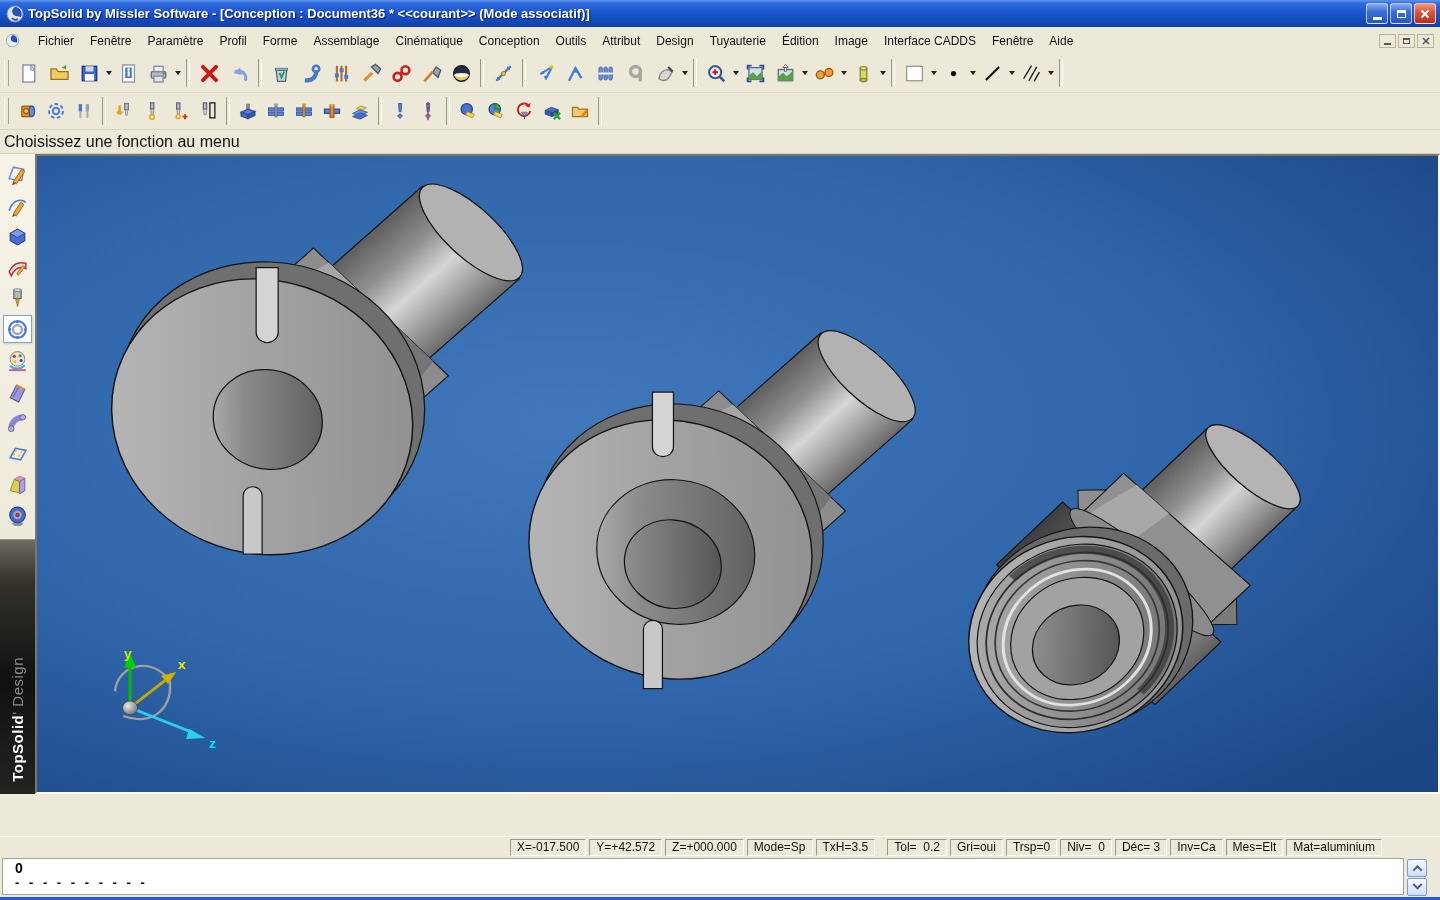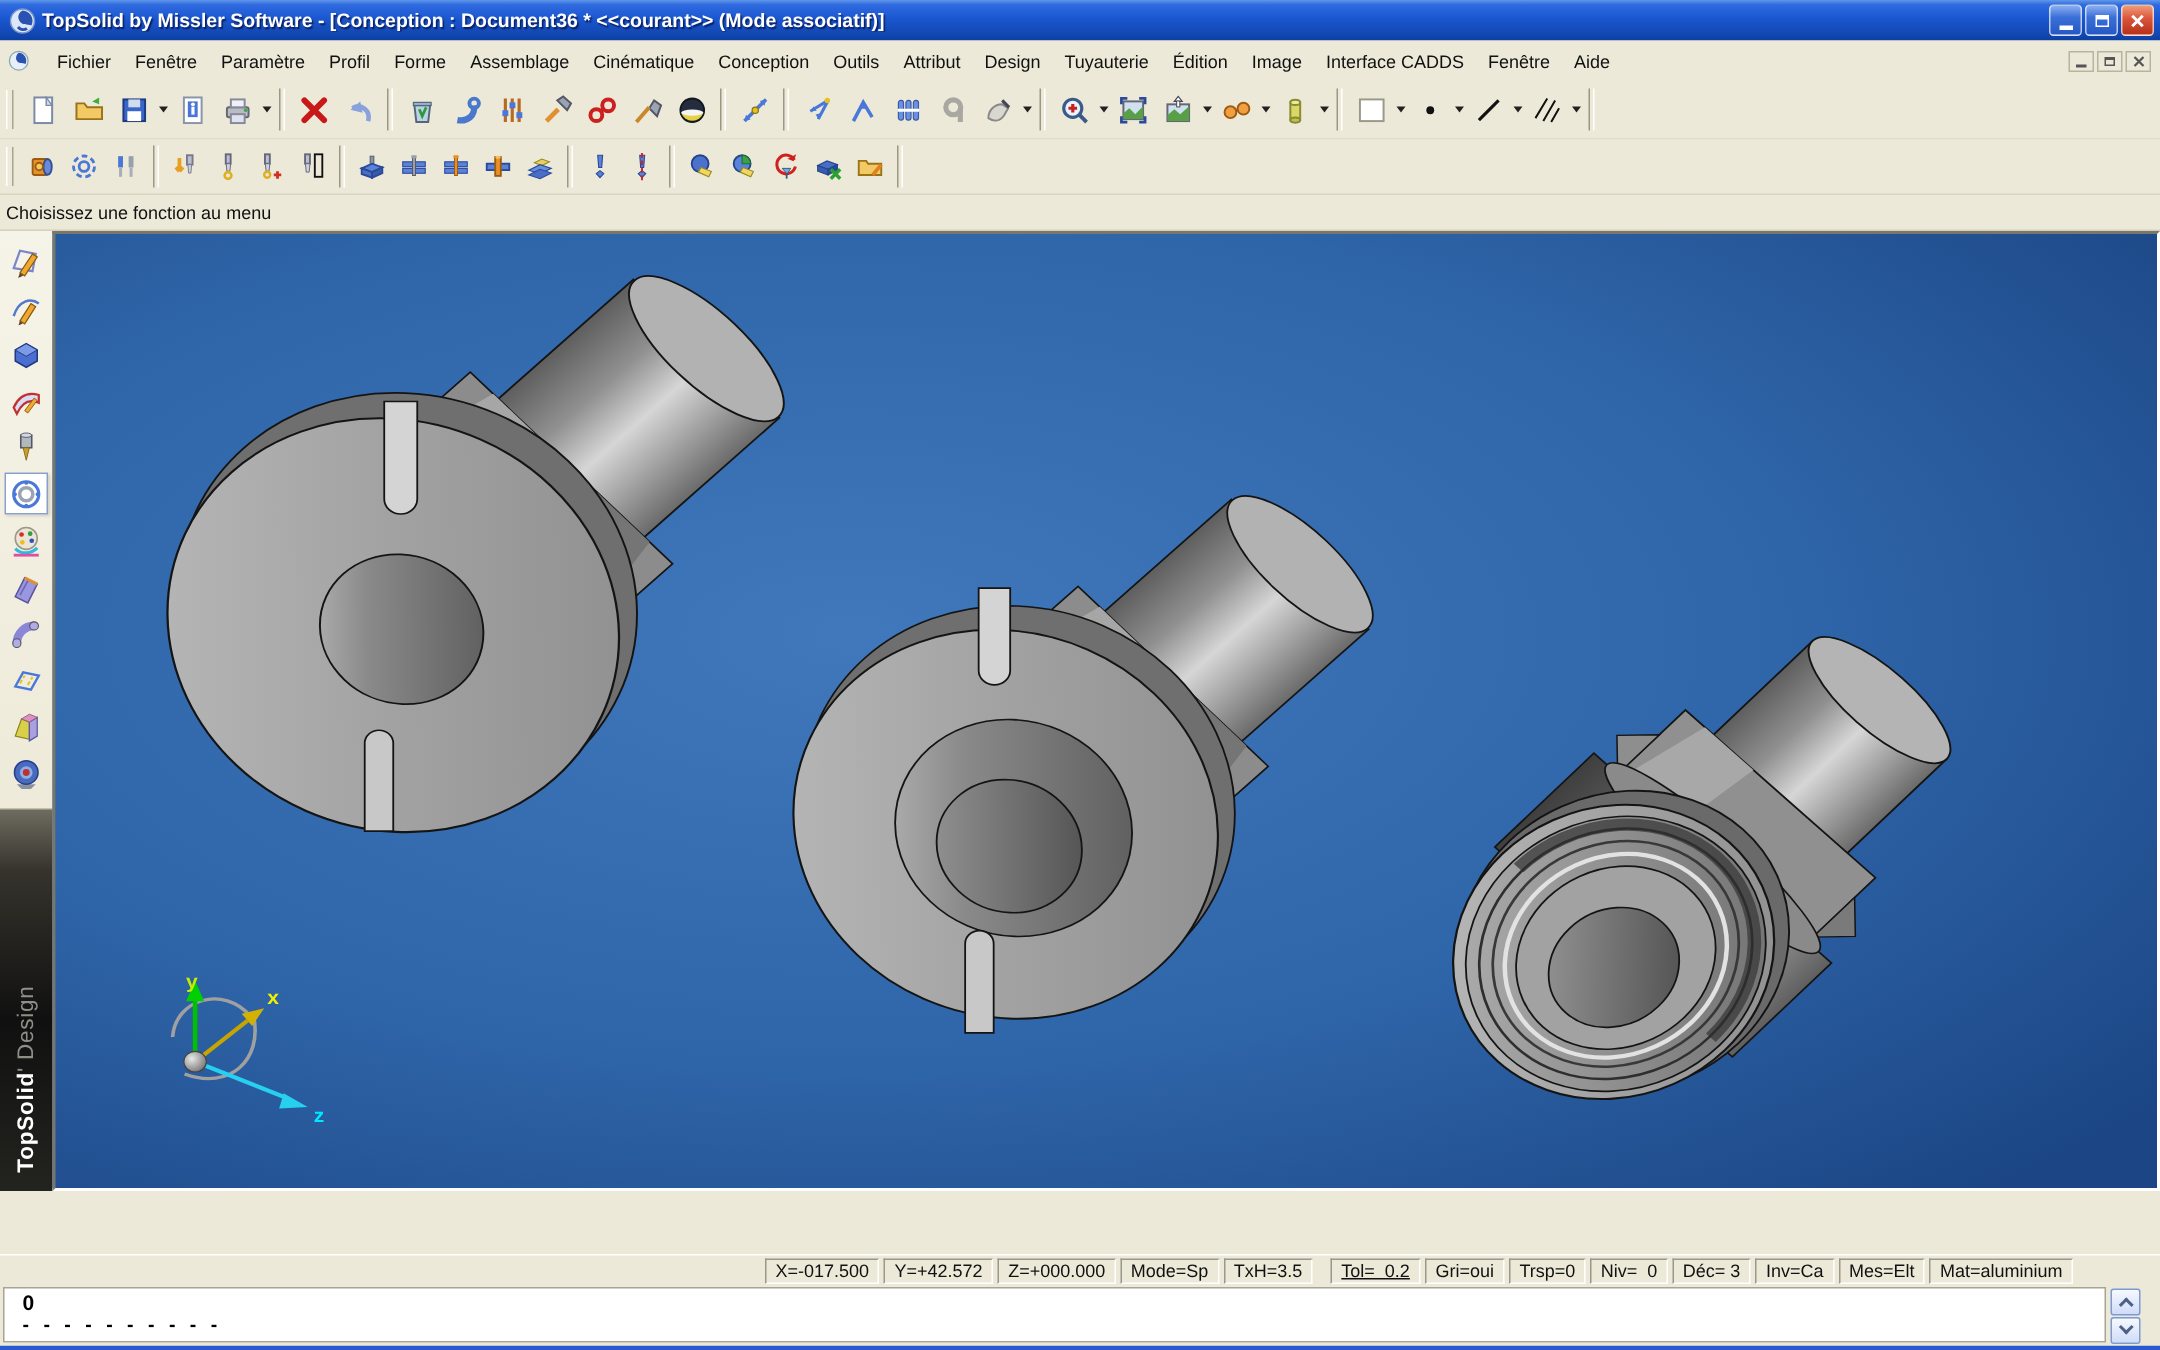--- a/index.html
+++ b/index.html
@@ -30,39 +30,39 @@
   .tb2{height:36px;border-bottom:1px solid #d8d4c0;}
   .grip{width:3px;height:26px;border-left:1px solid #fff;border-right:1px solid #a8a490;margin:0 5px 0 2px;}
   .sep{width:2px;height:28px;border-left:1px solid #9a9884;border-right:1px solid #fff;margin:0 4px;}
   .tbtn{height:30px;min-width:30px;display:flex;align-items:center;justify-content:center;}
   .tb2 .tbtn{height:28px;min-width:28px;}
   .tbtn svg{width:21px;height:21px;}
   .tb2 .tbtn svg{width:20px;height:20px;}
   .dd{width:9px;height:30px;display:flex;align-items:center;justify-content:center;}
   .dd::after{content:"";border-left:3px solid transparent;border-right:3px solid transparent;border-top:4px solid #222;}
   
-  .promptline{height:23px;display:flex;align-items:center;background:var(--chrome-bg,#ece9d8);font-size:12px;padding-left:4px;border-bottom:1px solid #d4d0be;color:#111;}
+  .promptline{height:23px;display:flex;align-items:center;background:var(--chrome-bg,#ece9d8);font-size:16px;padding-left:4px;border-bottom:1px solid #d4d0be;color:#111;}
   
   .main{flex:1;display:flex;min-height:0;}
   .sidebar{width:35px;display:flex;flex-direction:column;background:linear-gradient(180deg,#f6f4e8,#e8e4d0);}
   .sideicons{display:flex;flex-direction:column;align-items:center;padding-top:6px;gap:3px;}
   .sideItem{width:29px;height:28px;display:flex;align-items:center;justify-content:center;border:1px solid transparent;box-sizing:border-box;}
   .sideItem svg{width:23px;height:23px;}
   .sideItem.sel{background:#fff;border:1px solid #8aa0c8;box-shadow:1px 1px 2px #0002;}
   .brand{flex:1;margin-top:10px;background:linear-gradient(180deg,#6e6b60 0%,#35332c 16%,#101010 55%,#23231f 100%);
     display:flex;align-items:flex-end;justify-content:center;padding-bottom:12px;border-top:1px solid #9a9684;}
   .brandtext{writing-mode:vertical-rl;transform:rotate(180deg);font-size:15px;letter-spacing:.5px;white-space:nowrap;}
   .brandbold{color:#fff;font-weight:bold;}
   .brandlight{color:#8f8f88;font-weight:normal;}
   .viewport{flex:1;position:relative;border:2px solid;border-color:#7a766a #fff #fff #7a766a;min-width:0;background:#2a62a8;}
   .viewport svg.scene{position:absolute;inset:0;width:100%;height:100%;display:block;}
   
   .statusbar{height:20px;background:var(--chrome-bg,#ece9d8);display:flex;align-items:center;justify-content:flex-end;font-size:12px;gap:3px;padding-right:58px;border-top:1px solid #fff;margin-top:42px;}
   .seg{white-space:pre;padding:0 6px;border:1px solid;border-color:#9a9889 #fff #fff #9a9889;line-height:15px;color:#111;}
-  .seg.gap{margin-left:9px;text-decoration:underline;}
+  .seg.gap{margin-left:9px;}
   
   .commandbar{height:40px;background:var(--chrome-bg,#ece9d8);position:relative;}
   .cmdtext{position:absolute;left:2px;top:1px;bottom:2px;right:36px;background:var(--command-bg,#fff);border:1px solid #a8a494;padding:1px 0 0 12px;box-sizing:border-box;overflow:hidden;}
   .cmdvalue{font-size:14px;font-weight:bold;color:#000;line-height:16px;}
   .cmddashes{font-size:13px;font-weight:bold;color:#000;letter-spacing:3px;line-height:14px;}
   .cmdscroll{position:absolute;right:13px;top:2px;width:20px;display:flex;flex-direction:column;gap:1px;}
   .sbtn{width:20px;height:18px;border:1px solid #7f9ad1;border-radius:2px;background:linear-gradient(180deg,#f6f9ff,#cfdcf8);display:flex;align-items:center;justify-content:center;box-sizing:border-box;}
   .chev{width:7px;height:7px;border-left:2px solid #4d6185;border-top:2px solid #4d6185;box-sizing:border-box;}
   .chev.up{transform:rotate(45deg) translate(1px,1px);}
   .chev.down{transform:rotate(225deg) translate(2px,2px);}

